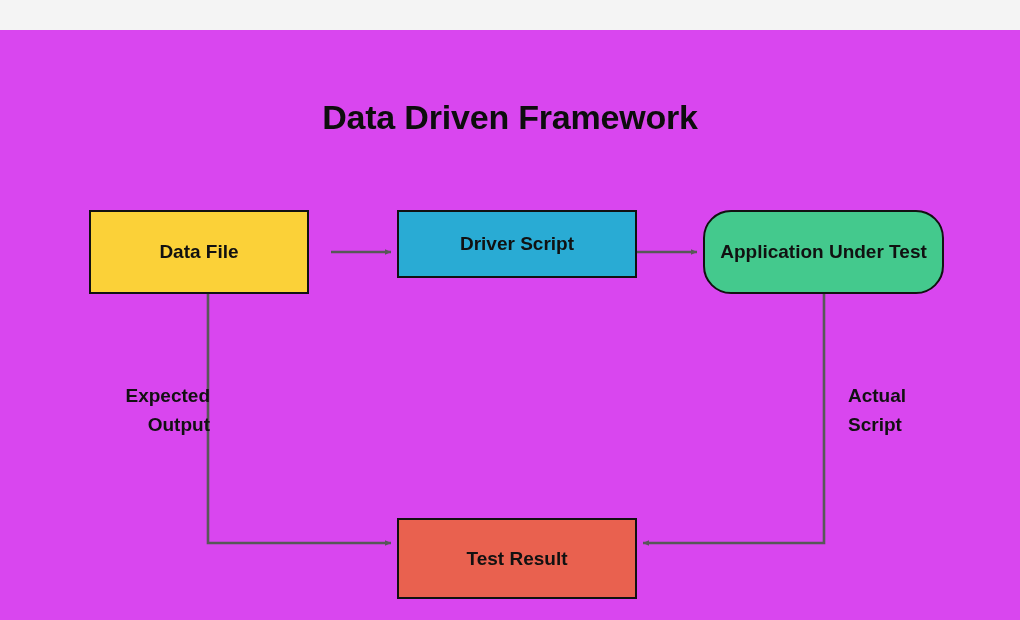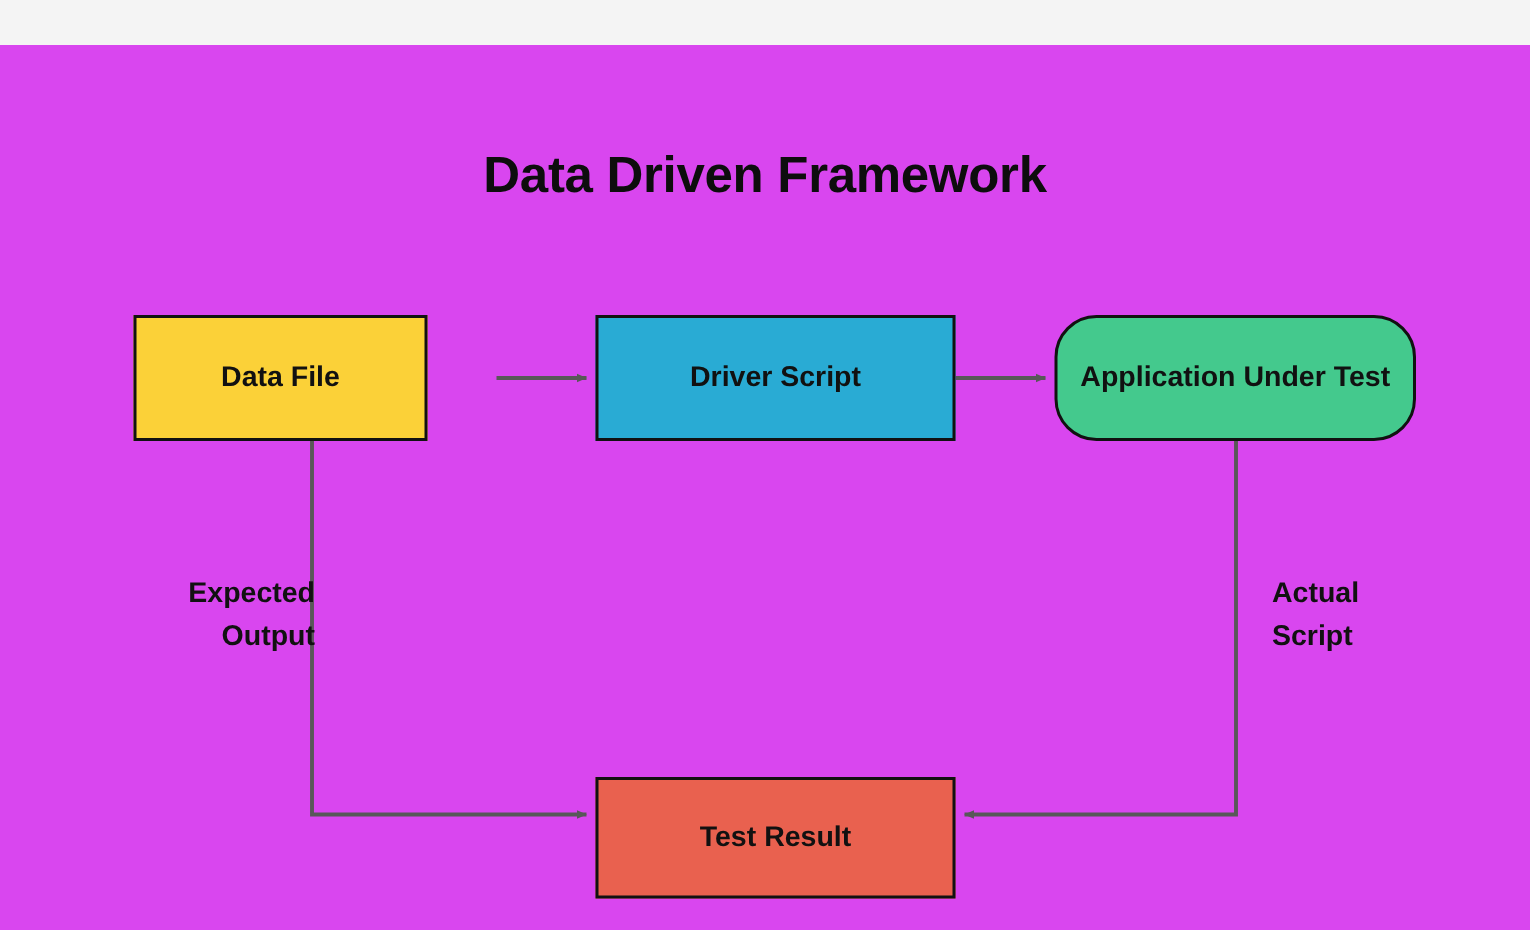--- a/index.html
+++ b/index.html
@@ -101,25 +101,25 @@
 
     <g>
       <path d="M208,264 L208,513 L391,513" fill="none" stroke="#585858" stroke-width="2.6" marker-end="url(#arrowhead)"></path>
     </g>
 
     <g>
       <path d="M824,264 L824,513 L643,513" fill="none" stroke="#585858" stroke-width="2.6" marker-end="url(#arrowhead)"></path>
     </g>
   </svg>
 
-  <div class="node" style="left:89px; top:180px; width:196px; height:84px; background:#fbd138;">
+  <div class="node" style="left:89px; top:180px; width:220px; height:84px; background:#fbd138;">
     <span class="node-label">Data File</span>
   </div>
 
-  <div class="node" style="left:397px; top:180px; width:240px; height:84px; background:#29abd4;">
+  <div class="node" style="left:397px; top:180px; width:240px; height:68px; background:#29abd4;">
     <span class="node-label">Driver Script</span>
   </div>
 
   <div class="node" style="left:703px; top:180px; width:241px; height:84px; background:#44c98d;border-radius:28px;">
     <span class="node-label">Application Under Test</span>
   </div>
 
   <div class="node" style="left:397px; top:488px; width:240px; height:81px; background:#e9614f;">
     <span class="node-label">Test Result</span>
   </div>

